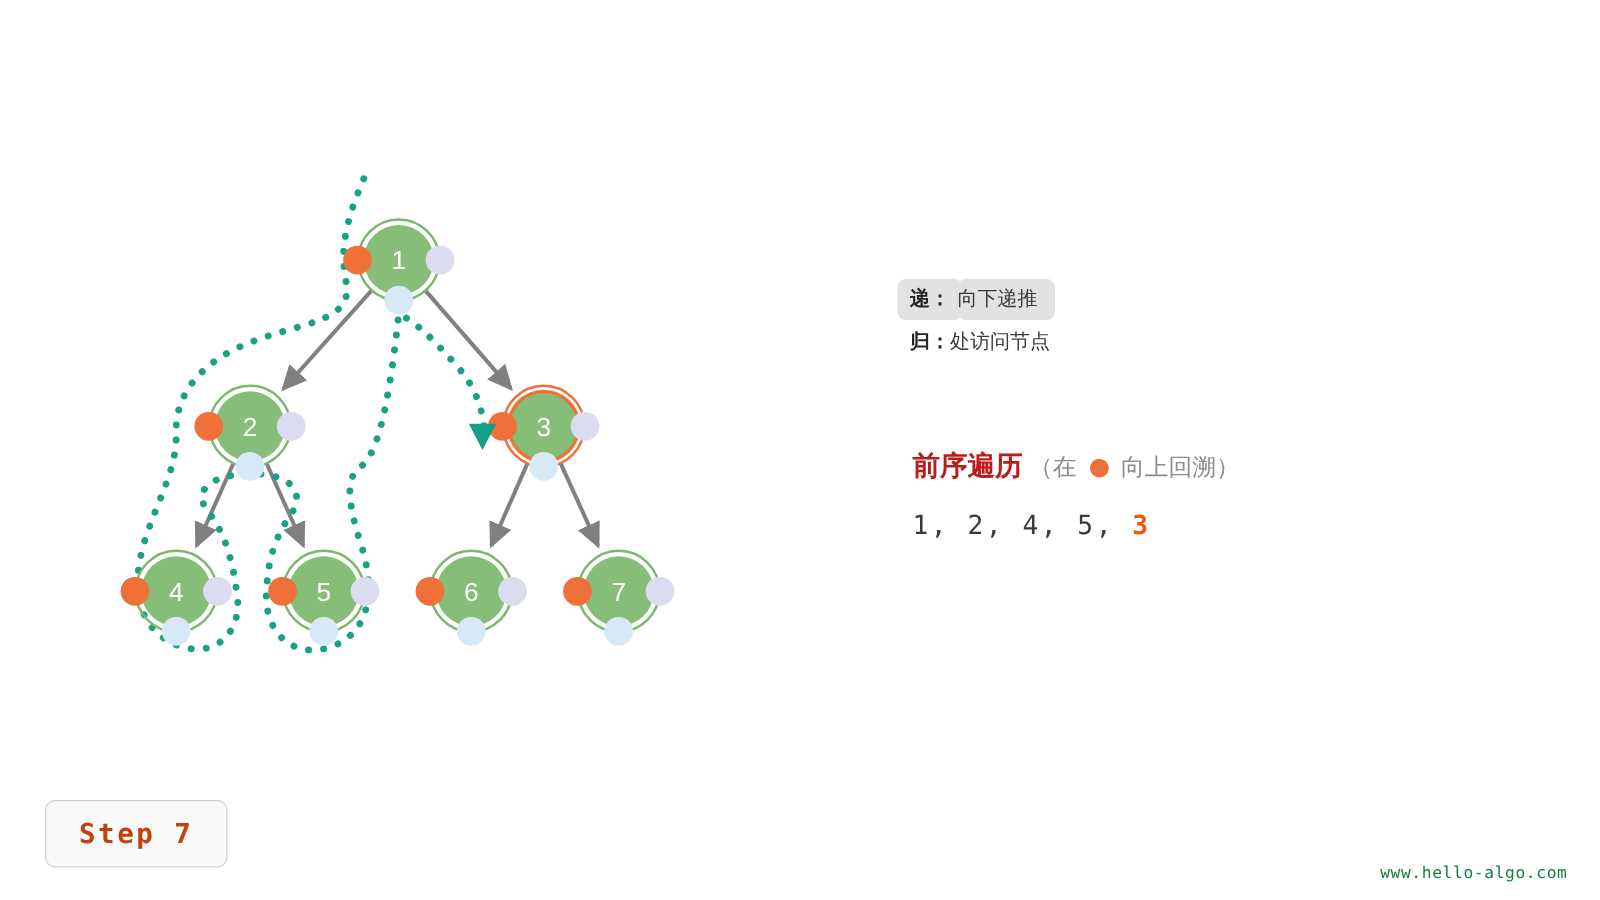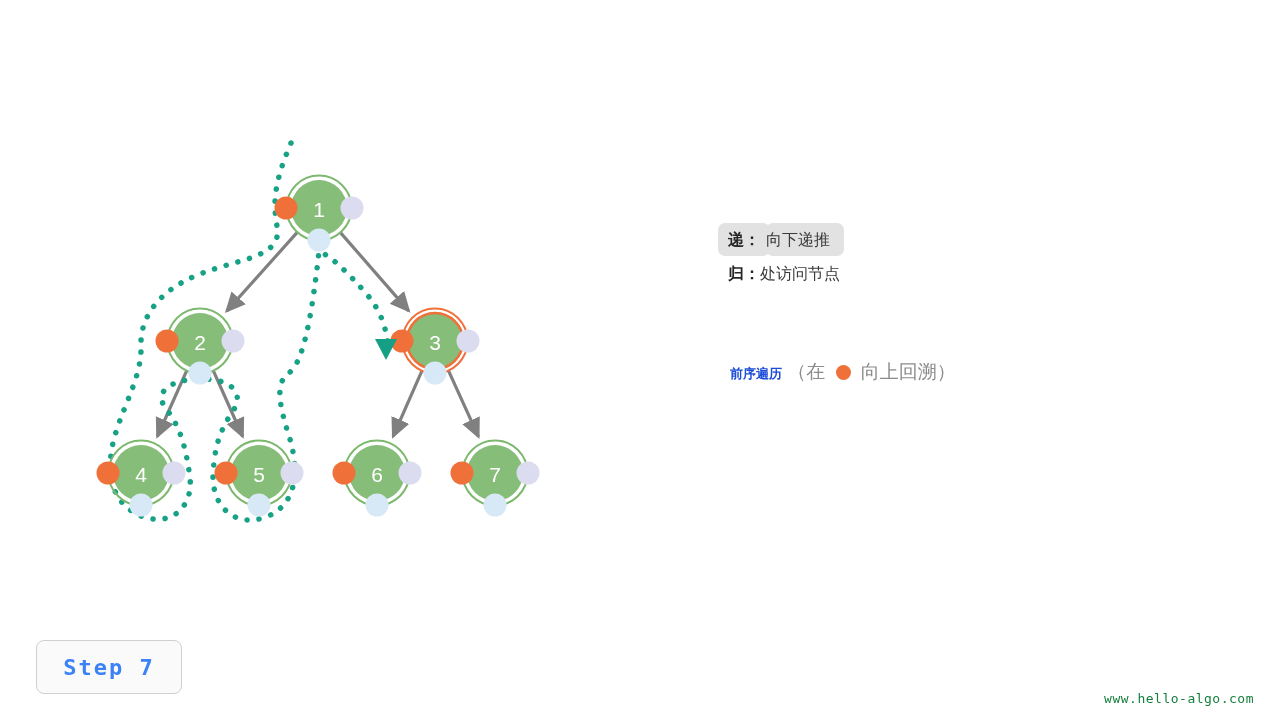--- a/index.html
+++ b/index.html
@@ -66,22 +66,22 @@
     width: 500px;
   }
   #traversal-title {
     font-size: 19px;
     color: #8c8c8c;
     white-space: nowrap;
     line-height: 1;
   }
   #traversal-title .t-name {
     font-weight: bold;
-    color: #1d4ed8;
-    font-size: 13px;
+    color: #b91c1c;
+    font-size: 22px;
   }
   .inline-dot {
     display: inline-block;
     width: 15px; height: 15px;
     border-radius: 50%;
     background: #f0703a;
     vertical-align: -2px;
     margin: 0 5px;
   }
   #traversal-seq {
@@ -108,21 +108,21 @@
     border-radius: 8px;
     background: #fafafa;
     display: flex;
     align-items: center;
     justify-content: center;
   }
   #step-badge-text {
     font-family: "DejaVu Sans Mono", "Liberation Mono", monospace;
     font-size: 22px;
     font-weight: bold;
-    color: #3b82f6;
+    color: #c2410c;
     letter-spacing: 2px;
   }
 
   
   #watermark {
     position: absolute;
     right: 26px;
     bottom: 14px;
     font-family: "DejaVu Sans Mono", "Liberation Mono", monospace;
     font-size: 13px;
@@ -225,20 +225,21 @@
     </div>
   </div>
 
   <div id="traversal-block">
     <div id="traversal-title">
       <span class="t-name">前序遍历</span>
       <span>（在</span>
       <span class="inline-dot"></span>
       <span>向上回溯）</span>
     </div>
+    <div id="traversal-seq"><span>1</span><span>, </span><span>2</span><span>, </span><span>4</span><span>, </span><span>5</span><span>, </span><span class="cur">3</span></div>
   </div>
 
   <div id="step-badge">
     <span id="step-badge-text">Step 7</span>
   </div>
 
   <div id="watermark">www.hello-algo.com</div>
 </div>
 
 </body></html>

